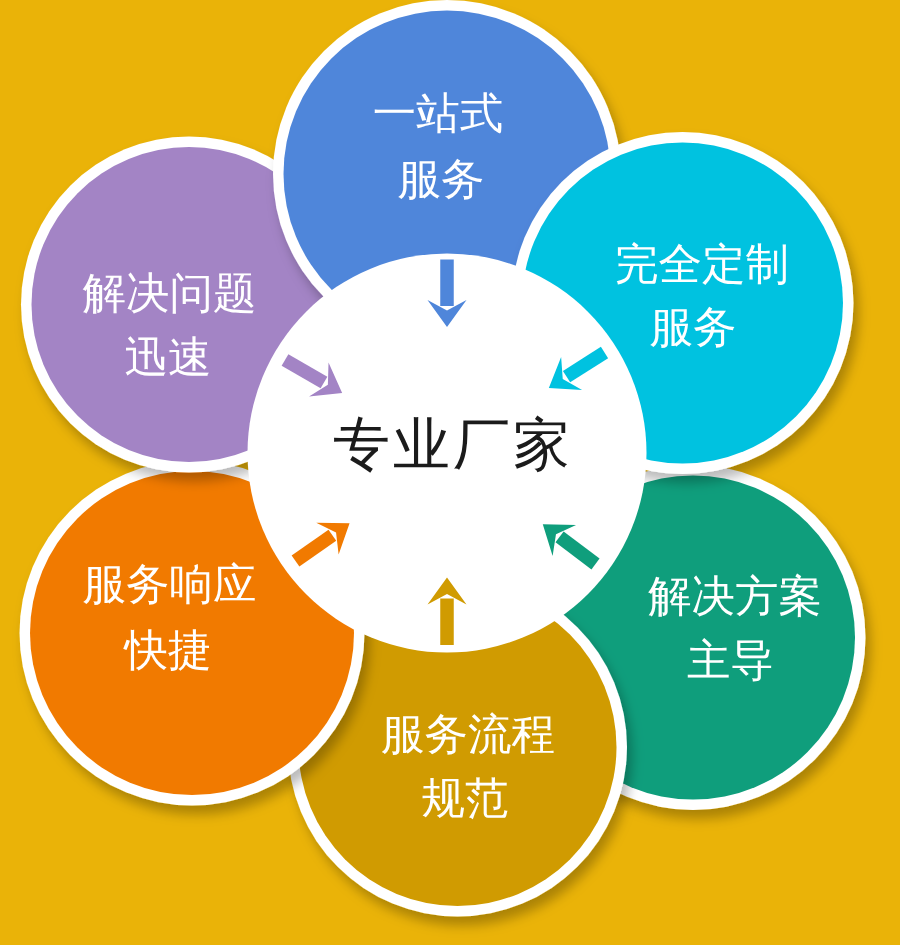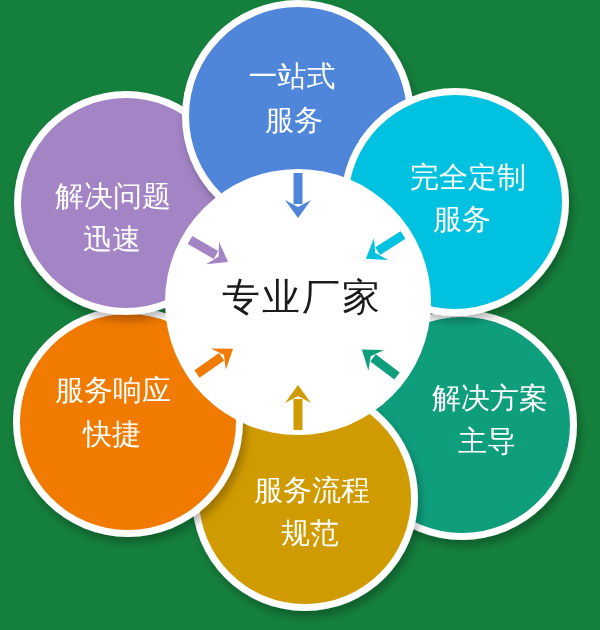--- a/index.html
+++ b/index.html
@@ -5,21 +5,21 @@
   html, body {
     margin: 0;
     padding: 0;
     background: #ffffff;
     font-family: "Liberation Sans", "DejaVu Sans", sans-serif;
   }
   .stage {
     position: relative;
     width: 600px;
     height: 630px;
-    background: #15803d;
+    background: #eab308;
     overflow: hidden;
   }
   svg { display: block; }
   .bubble-ring {
     fill: #ffffff;
   }
   .bubble-label {
     font-size: 29px;
     text-anchor: middle;
     dominant-baseline: central;

